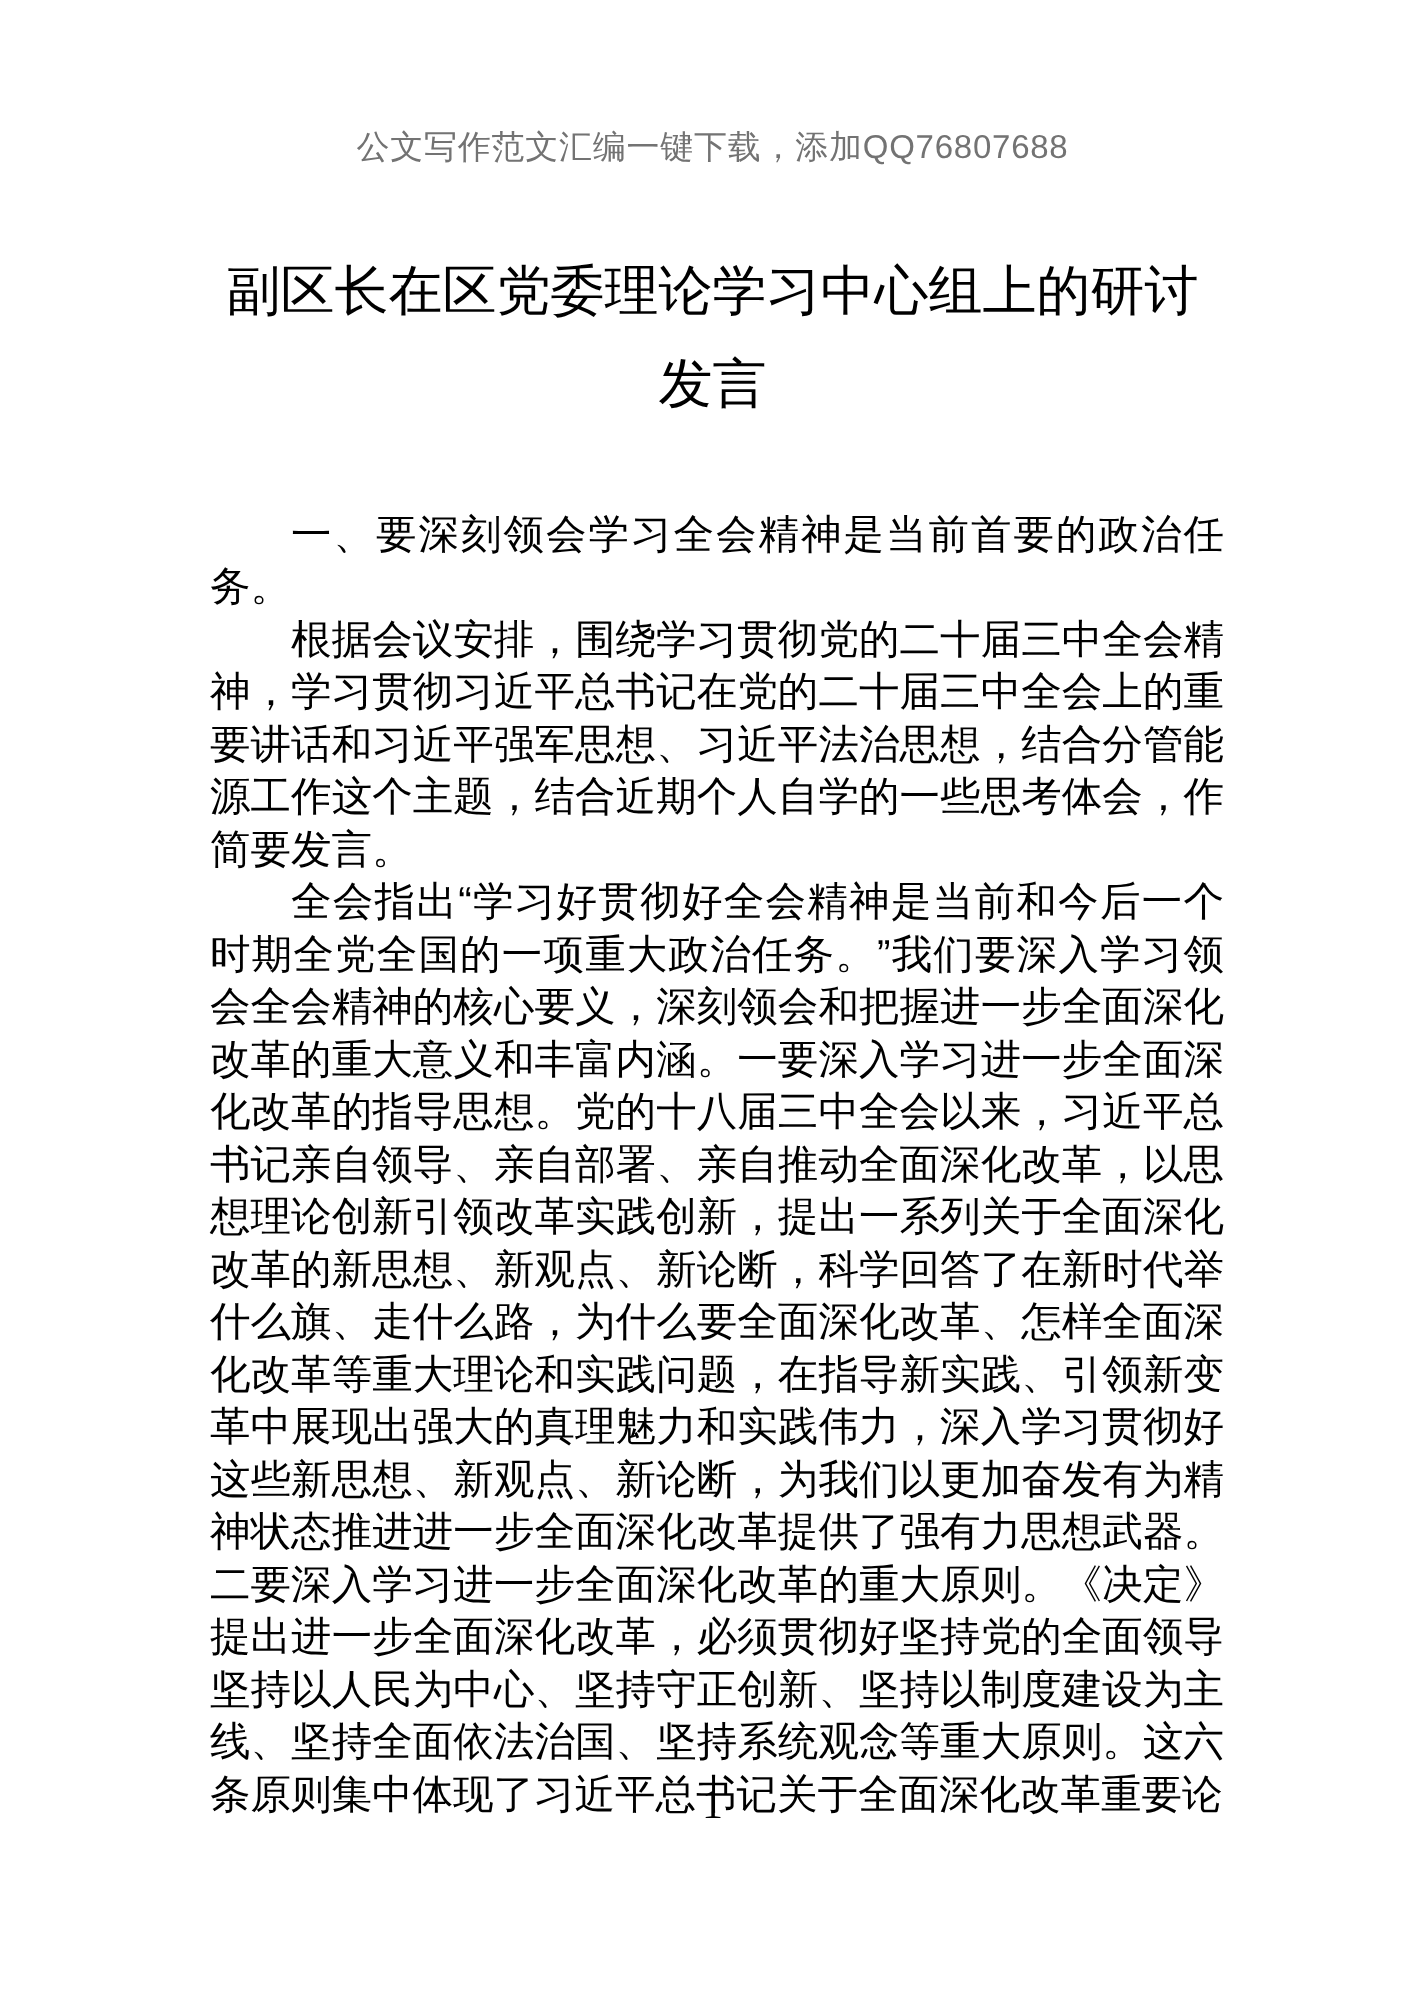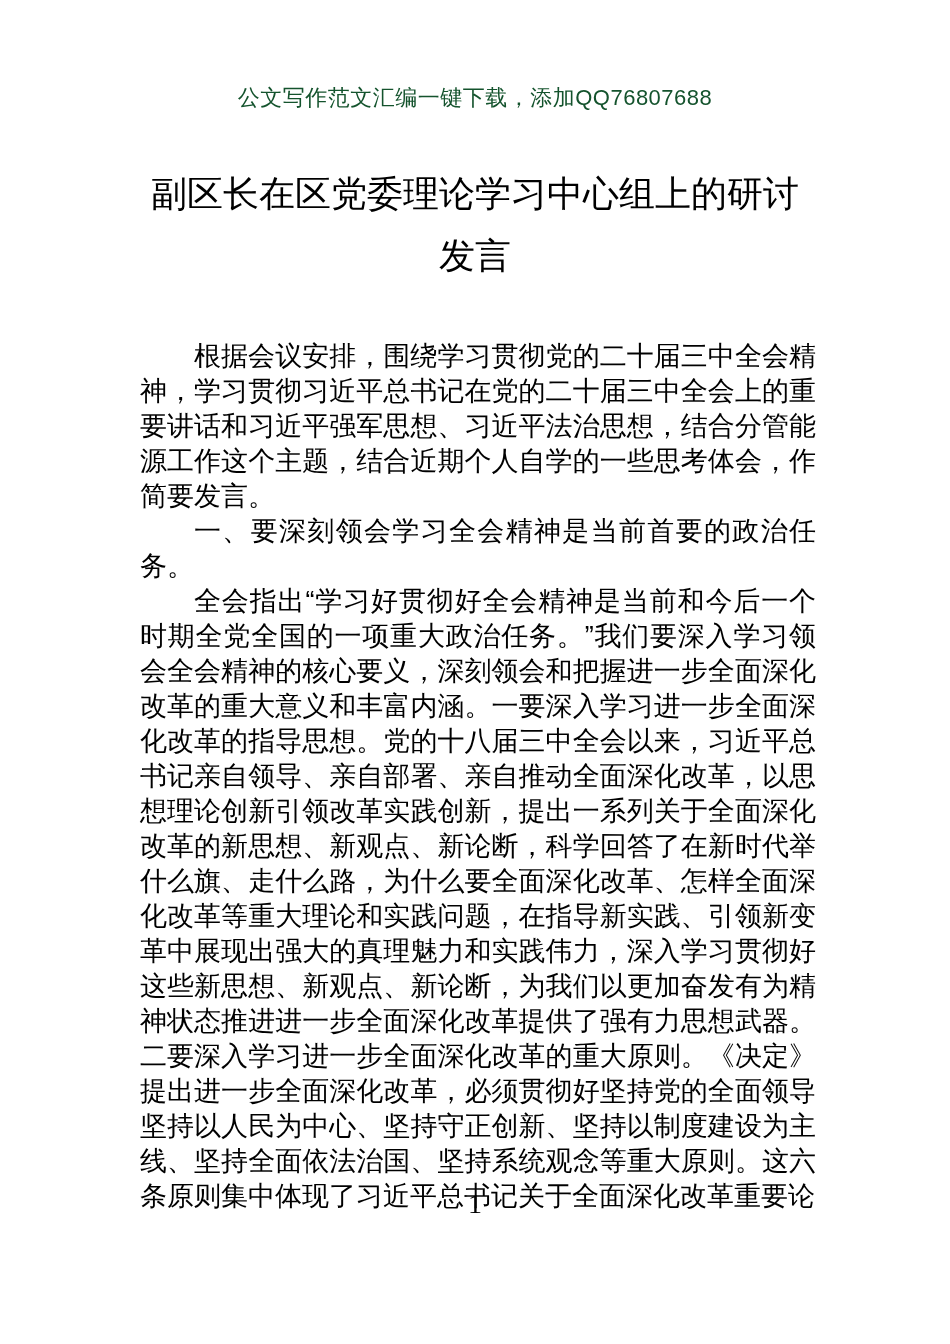--- a/index.html
+++ b/index.html
@@ -17,21 +17,21 @@
     color: #000000;
   }
   .notice {
     position: absolute;
     top: 84px;
     left: 0;
     width: 100%;
     text-align: center;
     font-size: 22px;
     line-height: 28px;
-    color: #14532d;
+    color: #737373;
     letter-spacing: 0.5px;
   }
   .title {
     position: absolute;
     top: 163px;
     left: 135px;
     width: 680px;
     margin: 0;
     text-align: center;
     font-size: 36px;
@@ -69,20 +69,20 @@
 </head>
 <body>
 
 <div class="page">
 
   <div class="notice">公文写作范文汇编一键下载，添加QQ76807688</div>
 
   <h1 class="title">副区长在区党委理论学习中心组上的研讨发言</h1>
 
   <div class="doc-body">
+    <p>一、要深刻领会学习全会精神是当前首要的政治任务。</p>
     <p>根据会议安排，围绕学习贯彻党的二十届三中全会精神，学习贯彻习近平总书记在党的二十届三中全会上的重要讲话和习近平强军思想、习近平法治思想，结合分管能源工作这个主题，结合近期个人自学的一些思考体会，作简要发言。</p>
-    <p>一、要深刻领会学习全会精神是当前首要的政治任务。</p>
     <p>全会指出“学习好贯彻好全会精神是当前和今后一个时期全党全国的一项重大政治任务。”我们要深入学习领会全会精神的核心要义，深刻领会和把握进一步全面深化改革的重大意义和丰富内涵。一要深入学习进一步全面深化改革的指导思想。党的十八届三中全会以来，习近平总书记亲自领导、亲自部署、亲自推动全面深化改革，以思想理论创新引领改革实践创新，提出一系列关于全面深化改革的新思想、新观点、新论断，科学回答了在新时代举什么旗、走什么路，为什么要全面深化改革、怎样全面深化改革等重大理论和实践问题，在指导新实践、引领新变革中展现出强大的真理魅力和实践伟力，深入学习贯彻好这些新思想、新观点、新论断，为我们以更加奋发有为精神状态推进进一步全面深化改革提供了强有力思想武器。二要深入学习进一步全面深化改革的重大原则。《决定》提出进一步全面深化改革，必须贯彻好坚持党的全面领导坚持以人民为中心、坚持守正创新、坚持以制度建设为主线、坚持全面依法治国、坚持系统观念等重大原则。这六条原则集中体现了习近平总书记关于全面深化改革重要论</p>
   </div>
 
   <div class="pageno">1</div>
 
 </div>
 
 </body></html>

